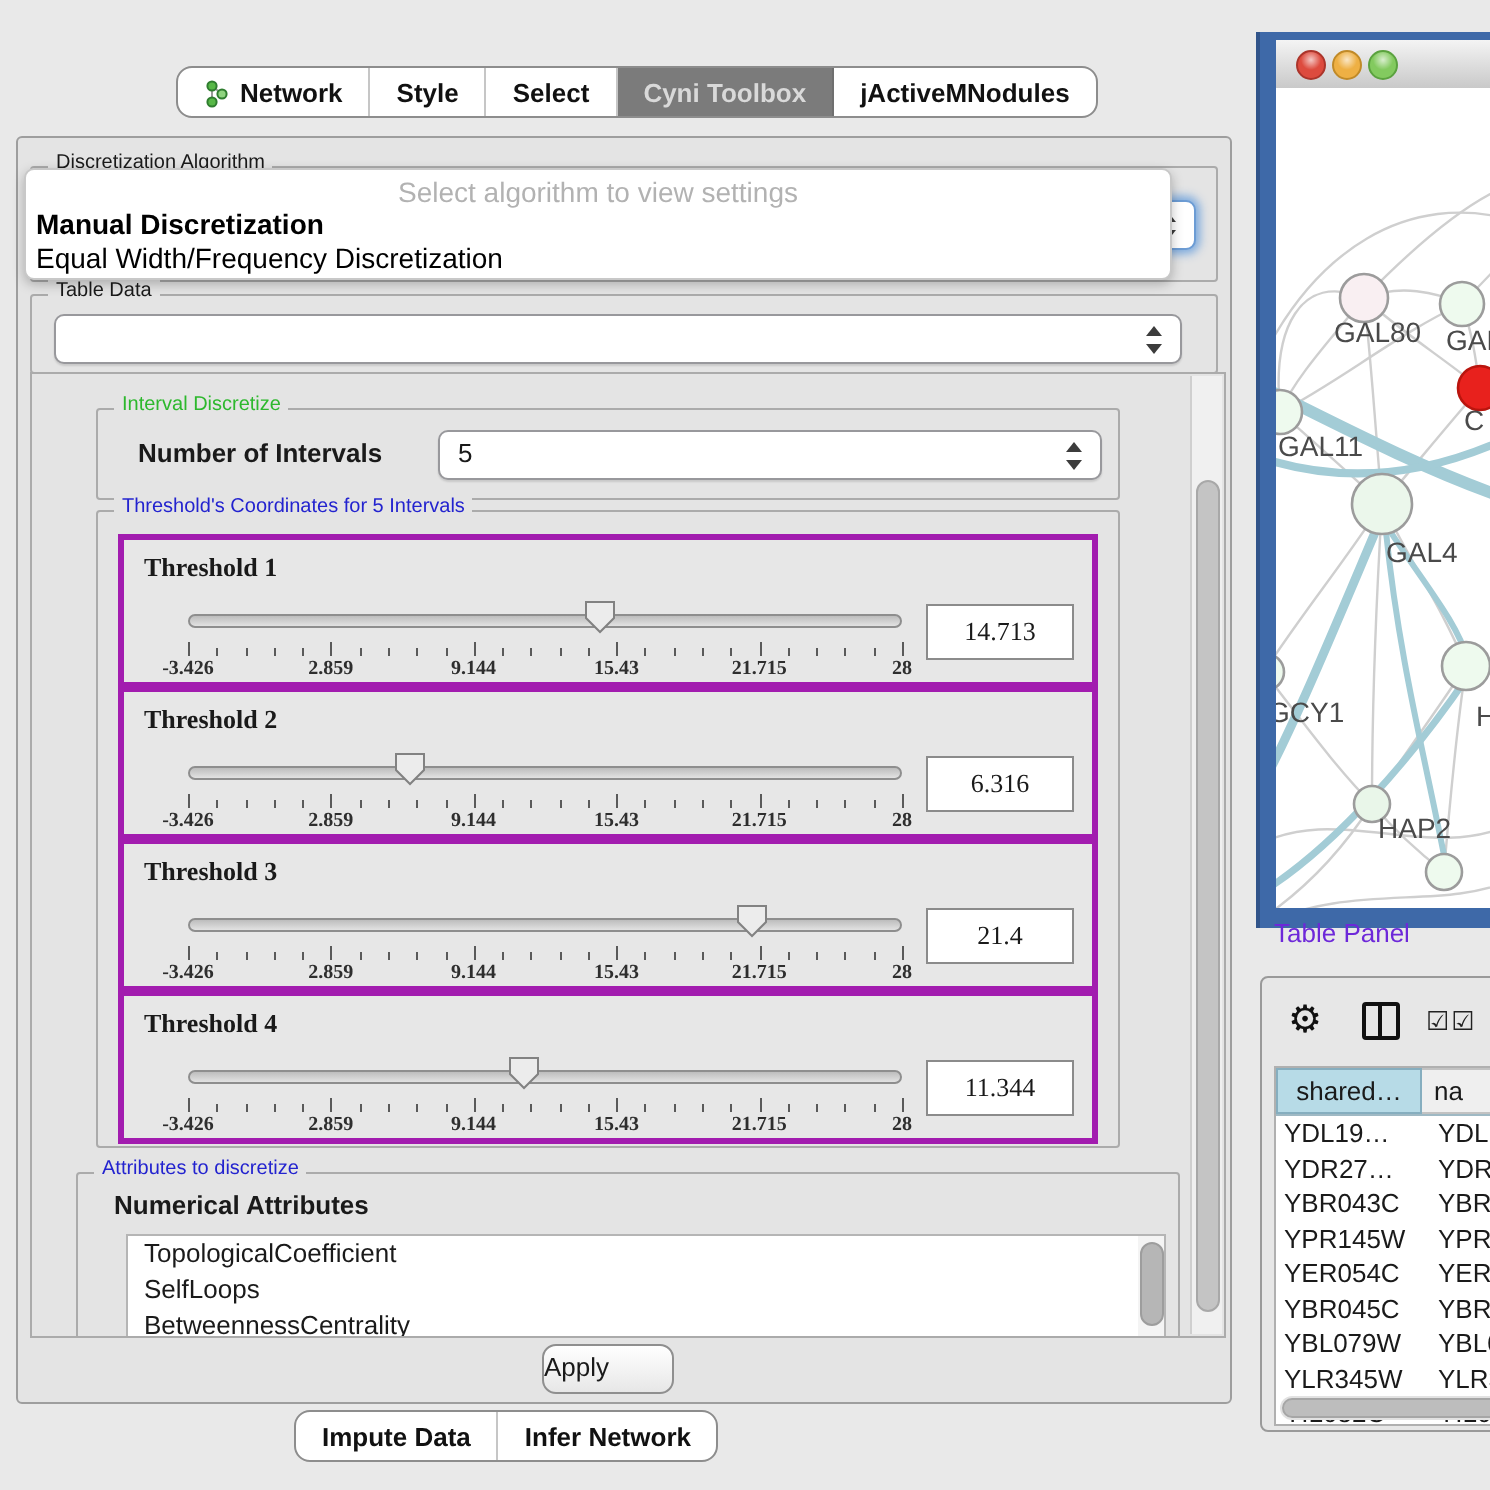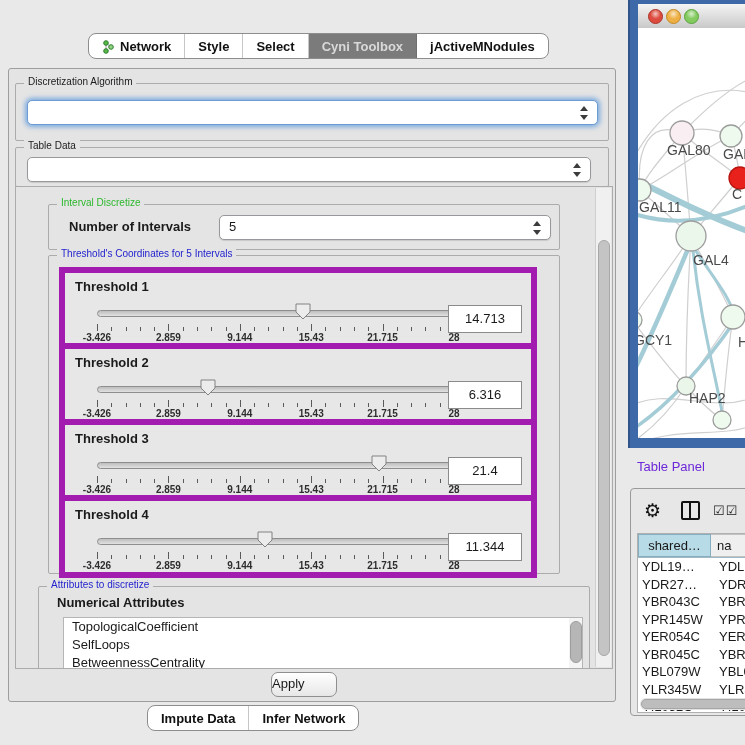--- a/index.html
+++ b/index.html
@@ -51,22 +51,22 @@
 
   
   #scrollpanel{left:6px;top:117px;width:596px;height:481px;border:1px solid #ababab;
      background:#e4e4e4;overflow:hidden;}
   .vscroll{position:absolute;right:1px;top:1px;bottom:1px;width:15px;background:#f0f0f0;
      border-left:1px solid #cfcfcf;}
   .vthumb{position:absolute;left:2px;width:10px;border-radius:6px;
      background:linear-gradient(90deg,#cwhite,#c4c4c4);background:#c4c4c4;border:1px solid #a8a8a8;}
 
   
-  .thr-row{position:absolute;left:10px;right:22px;height:71px;background:#e7e7e7;
-     border:6px solid #a21caf;}
+  .thr-row{position:absolute;left:10px;right:10px;height:71px;background:#e7e7e7;
+     border:3px solid #a21caf;font-family:Liberation Serif, serif;}
   .thr-title{position:absolute;left:10px;top:6px;font-size:13px;font-weight:bold;}
   .slider{position:absolute;left:32px;top:30px;width:357px;height:38px;}
   .track{position:absolute;left:0;right:0;top:7px;height:5px;border:1px solid #8e8e8e;
      border-radius:4px;background:linear-gradient(#bdbdbd,#e2e2e2);}
   .thumb{position:absolute;top:0;width:16px;height:17px;margin-left:-8px;}
   .ticks{position:absolute;left:0;right:0;top:21px;height:8px;}
   .tick{position:absolute;width:1px;background:#5a5a5a;height:4px;top:3px;}
   .tick.major{height:7px;top:0;}
   .ticklbls{position:absolute;left:0;right:0;top:29px;height:12px;}
   .ticklbls span{position:absolute;transform:translateX(-50%);font-size:10px;
@@ -79,21 +79,21 @@
      border:1px solid #b5b5b5;overflow:hidden;}
   .list-item{height:18px;line-height:18px;font-size:13px;padding-left:8px;white-space:nowrap;}
   #attrscroll{position:absolute;right:0;top:0;bottom:0;width:13px;background:#f4f4f4;}
   #attrscroll .vthumb{left:1px;top:3px;height:40px;background:#b6b6b6;border-color:#9d9d9d;}
 
   
   #applybtn{left:262px;top:603px;width:64px;height:23px;background:linear-gradient(#ffffff,#e7e7e7);
      border:1px solid #8f8f8f;border-radius:7px;font-size:13px;line-height:21px;}
 
   
-  #netframe{left:628px;top:0;width:117px;height:448px;background:#3e69a8;
+  #netframe{left:628px;top:16px;width:117px;height:448px;background:#3e69a8;
      box-shadow:inset 2px 0 0 #31548a;}
   #nettitle{position:absolute;left:10px;right:0;top:4px;height:24px;
      background:linear-gradient(#f4f4f4,#c9c9c9);border-bottom:1px solid #8f8f8f;}
   .light{position:absolute;top:5px;width:13px;height:13px;border-radius:50%;}
   #netcanvas{position:absolute;left:10px;right:0;top:28px;height:410px;background:#fff;overflow:hidden;}
 
   
   #tp-label{left:637px;top:459px;font-size:13px;color:#6d28d9;}
   #tp-box{left:630px;top:488px;width:121px;height:226px;background:#e7e7e7;
      border:1px solid #9a9a9a;border-radius:4px;}
@@ -383,20 +383,25 @@
       </div>
 
       <div class="vscroll">
         <i class="vthumb" style="top:52px;height:414px;"></i>
       </div>
     </div>
 
     <div class="abs" id="applybtn">Apply</div>
   </div>
 
+  <div class="abs" id="popup">
+    <div class="ph">Select algorithm to view settings</div>
+    <div class="it b" style="top:19px;">Manual Discretization</div>
+    <div class="it" style="top:36px;">Equal Width/Frequency Discretization</div>
+  </div>
 
   <div class="abs seg" style="left:147px;top:705px;">
       <div class="seg-cell">
         <span>Impute Data</span>
       </div>
       <div class="seg-cell">
         <span>Infer Network</span>
       </div>
     </div>
 

